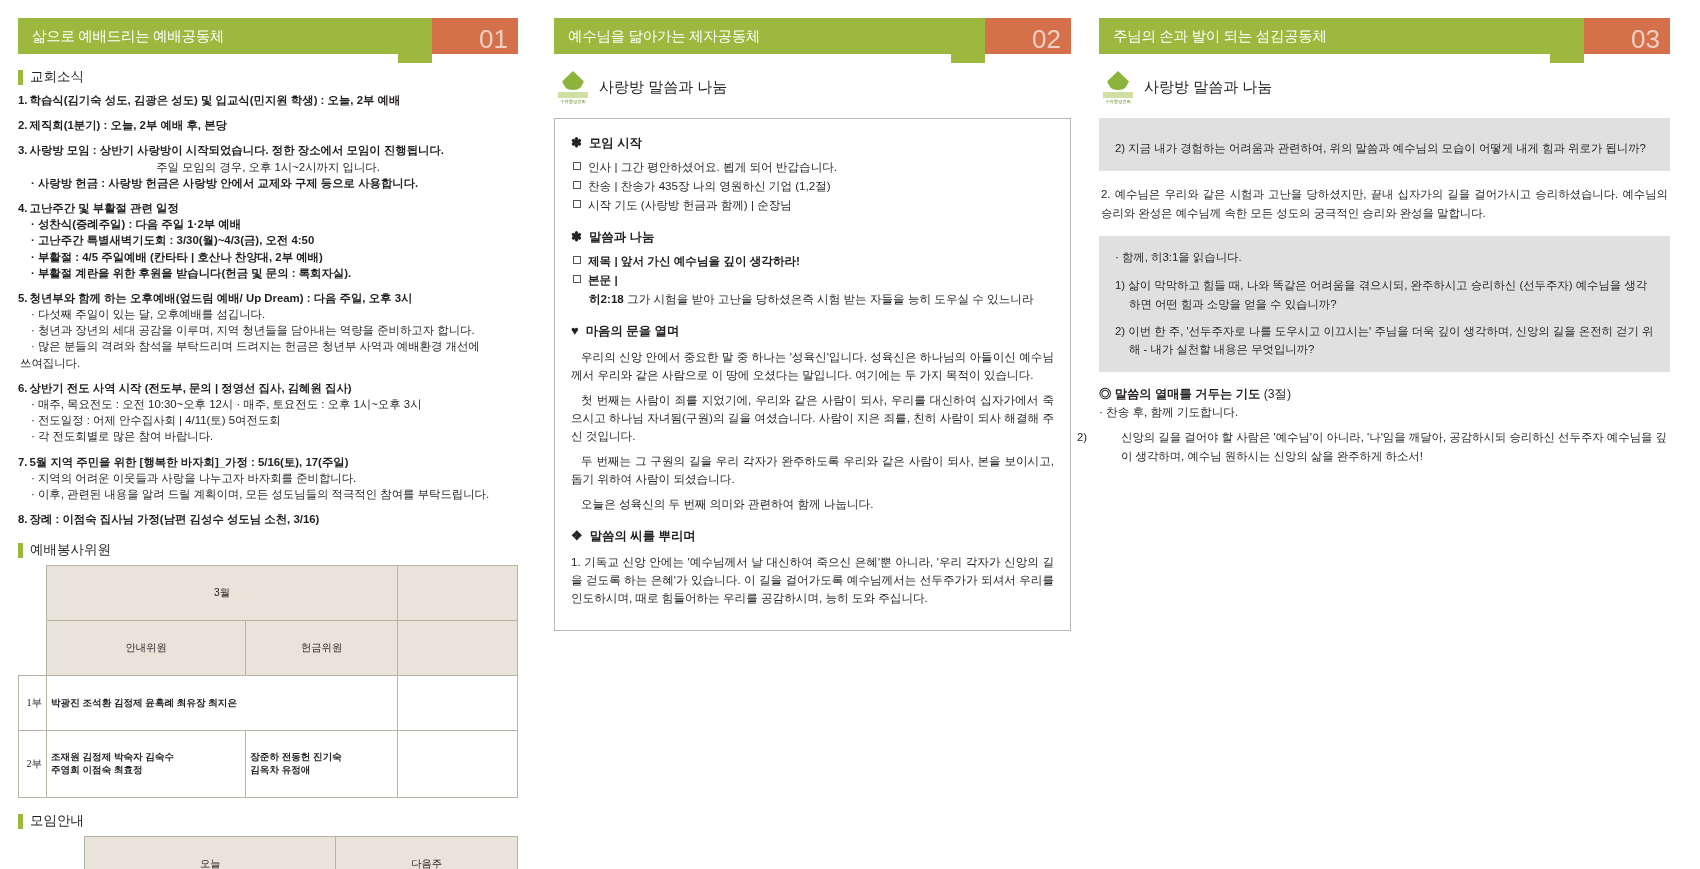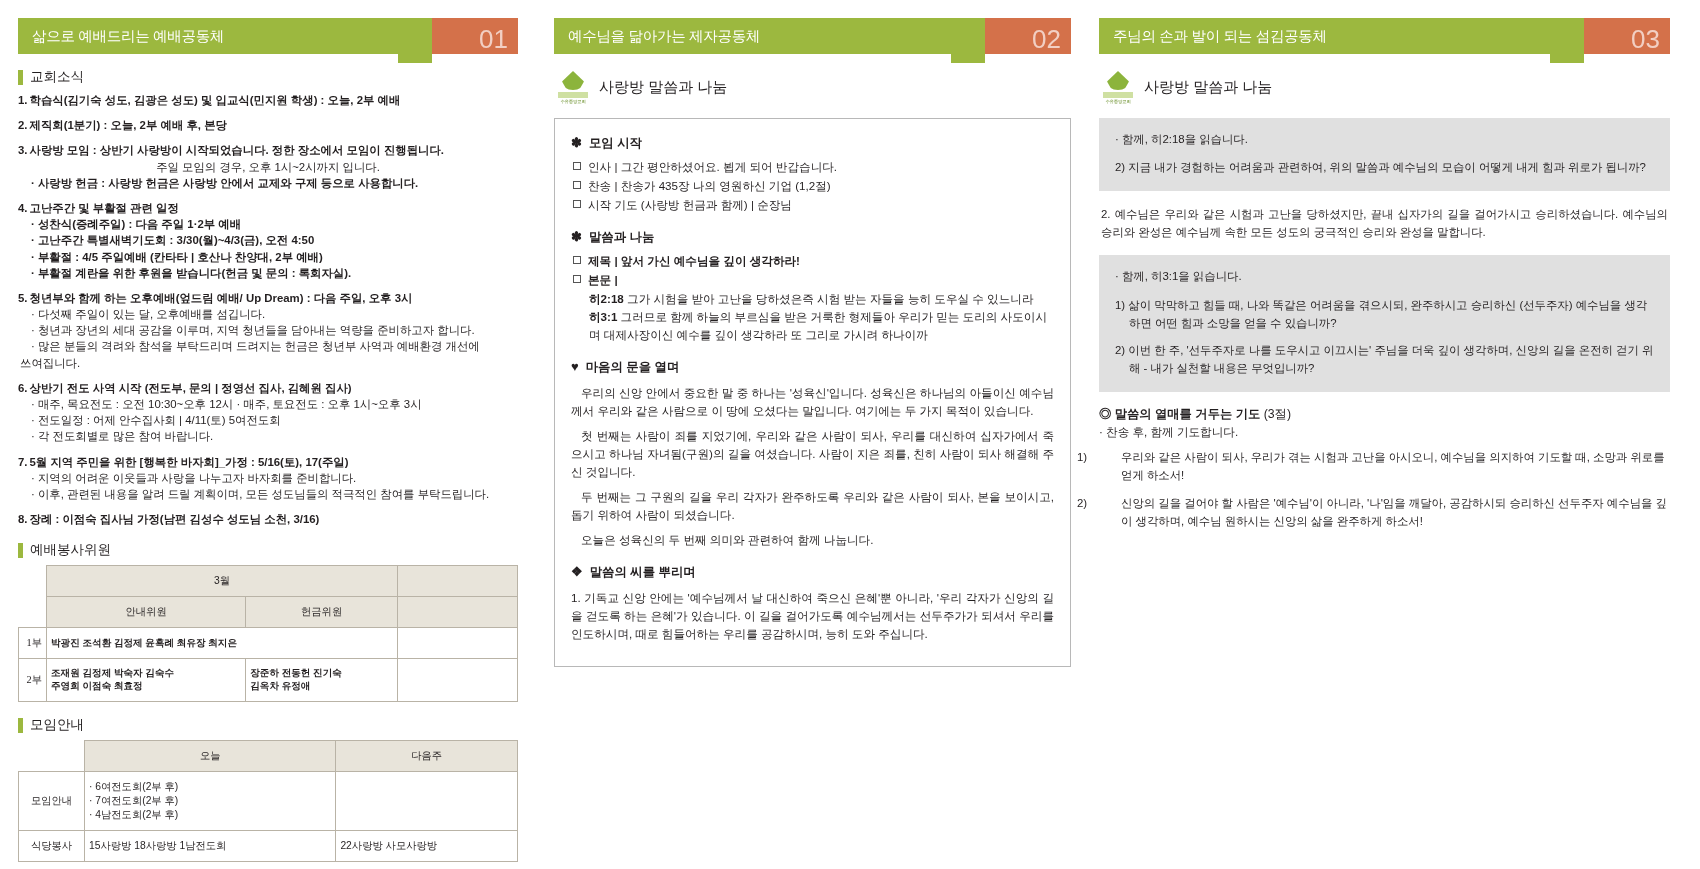--- a/index.html
+++ b/index.html
@@ -64,21 +64,21 @@
   .notice { margin-bottom: 9px; }
   .notice-title { font-weight: bold; }
   .notice-title .num { margin-right: 2px; }
   .sub { margin-left: 13px; }
   .sub-b { margin-left: 13px; font-weight: bold; }
   .indent-center { text-align: center; }
 
   
   table { border-collapse: collapse; width: 100%; font-size: 10.3px; }
   table.tbl th, table.tbl td {
-    border: 1px solid #b9b3a6; padding: 8px 4px; vertical-align: middle; margin-left: 46px;
+    border: 1px solid #b9b3a6; padding: 20px 4px; vertical-align: middle; margin-left: 46px;
   }
   table.tbl th { background: #e8e4da; font-weight: normal; text-align: center; }
   .rowlabel { background: #ffffff; text-align: right; width: 28px; font-family: Liberation Serif, serif; }
   .cellc { text-align: center; }
   .small { font-size: 9.6px; font-weight: bold; }
 
   
   .panel {
     border: 1px solid #b8b8b8; padding: 14px 16px 16px 16px;
     font-size: 11.6px; line-height: 1.55;
@@ -290,24 +290,20 @@
             <b>제목 | 앞서 가신 예수님을 깊이 생각하라!</b>
           </div>
         <div class="chk">
             <span class="box"></span>
             <b>본문 |</b>
           </div>
         <div class="verse">
           <b>히2:18</b>
           <span>그가 시험을 받아 고난을 당하셨은즉 시험 받는 자들을 능히 도우실 수 있느니라</span>
         </div>
-        <div class="verse">
-          <b>히3:1</b>
-          <span>그러므로 함께 하늘의 부르심을 받은 거룩한 형제들아 우리가 믿는 도리의 사도이시며 대제사장이신 예수를 깊이 생각하라 또 그리로 가시려 하나이까</span>
-        </div>
       </div>
 
       <div class="blk">
         <div class="blk-head">
           <span class="gly">♥</span>
           <span>마음의 문을 열며</span>
         </div>
         <div class="para ind">우리의 신앙 안에서 중요한 말 중 하나는 '성육신'입니다. 성육신은 하나님의 아들이신 예수님께서 우리와 같은 사람으로 이 땅에 오셨다는 말입니다. 여기에는 두 가지 목적이 있습니다.</div>
         <div class="para ind">첫 번째는 사람이 죄를 지었기에, 우리와 같은 사람이 되사, 우리를 대신하여 십자가에서 죽으시고 하나님 자녀됨(구원)의 길을 여셨습니다. 사람이 지은 죄를, 친히 사람이 되사 해결해 주신 것입니다.</div>
         <div class="para ind">두 번째는 그 구원의 길을 우리 각자가 완주하도록 우리와 같은 사람이 되사, 본을 보이시고, 돕기 위하여 사람이 되셨습니다.</div>
@@ -338,41 +334,37 @@
     <div class="logo-head">
       <div class="logo-mark">
         <div class="leaf"></div>
         <div class="base"></div>
         <div class="cap">수유중앙교회</div>
       </div>
       <div class="logo-title">사랑방 말씀과 나눔</div>
     </div>
 
     <div class="greybox">
-      <div class="gb-lead">· 함께, 히2:18을 읽습니다.</div>
       <div class="q">2) 지금 내가 경험하는 어려움과 관련하여, 위의 말씀과 예수님의 모습이 어떻게 내게 힘과 위로가 됩니까?</div>
     </div>
 
     <div class="midtext">2.  예수님은 우리와 같은 시험과 고난을 당하셨지만, 끝내 십자가의 길을 걸어가시고 승리하셨습니다. 예수님의 승리와 완성은 예수님께 속한 모든 성도의 궁극적인 승리와 완성을 말합니다.</div>
 
     <div class="greybox">
       <div class="gb-lead">· 함께, 히3:1을 읽습니다.</div>
       <div class="q">1) 삶이 막막하고 힘들 때, 나와 똑같은 어려움을 겪으시되, 완주하시고 승리하신 (선두주자) 예수님을 생각하면 어떤 힘과 소망을 얻을 수 있습니까?</div>
       <div class="q">2) 이번 한 주, '선두주자로 나를 도우시고 이끄시는' 주님을 더욱 깊이 생각하며, 신앙의 길을 온전히 걷기 위해 - 내가 실천할 내용은 무엇입니까?</div>
     </div>
 
     <div>
       <div class="prayer-head">
         <span>◎</span>
         <span>말씀의 열매를 거두는 기도</span>
         <span style="font-weight:normal">(3절)</span>
       </div>
       <div class="prayer-sub">· 찬송 후, 함께 기도합니다.</div>
       <div class="pr">
-        <span class="n">1)</span><span>우리와 같은 사람이 되사, 우리가 겪는 시험과 고난을 아시오니, 예수님을 의지하여 기도할 때, 소망과 위로를 얻게 하소서!</span>
-      </div>
-      <div class="pr">
         <span class="n">2)</span><span>신앙의 길을 걸어야 할 사람은 '예수님'이 아니라, '나'임을 깨달아, 공감하시되 승리하신 선두주자 예수님을 깊이 생각하며, 예수님 원하시는 신앙의 삶을 완주하게 하소서!</span>
       </div>
     </div>
   </div>
 
 </div>
 
 </body></html>

